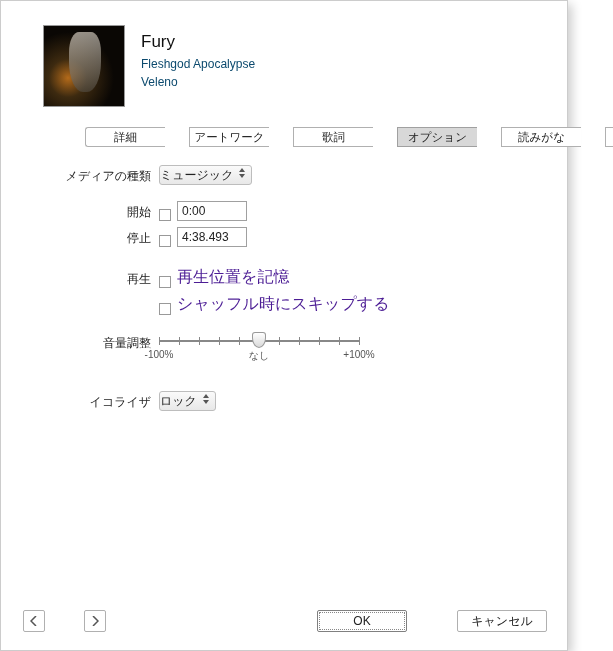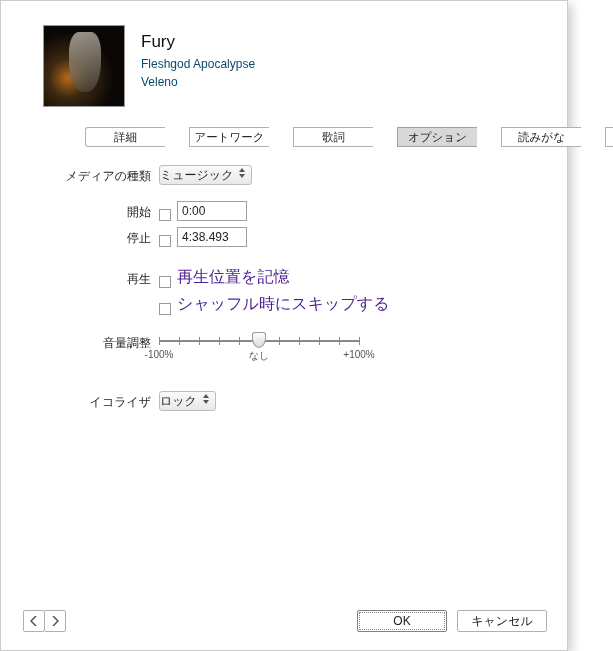--- a/index.html
+++ b/index.html
@@ -167,20 +167,21 @@
   .slider-label {
     position:absolute; top:14px;
     font-size:10px; color:#555;
     transform:translateX(-50%);
     white-space:nowrap;
   }
   .footer {
     display:flex;
     align-items:flex-start;
     padding: 10px 20px 18px 22px;
+    gap: 40px;
   }
   .nav-btn {
     width: 22px; height:22px;
     border:1px solid #b0b0b0;
     background:#fff;
     display:flex; align-items:center; justify-content:center;
     cursor:pointer;
     border-radius:2px;
   }
   .nav-btn + .nav-btn { margin-left:-1px; }

